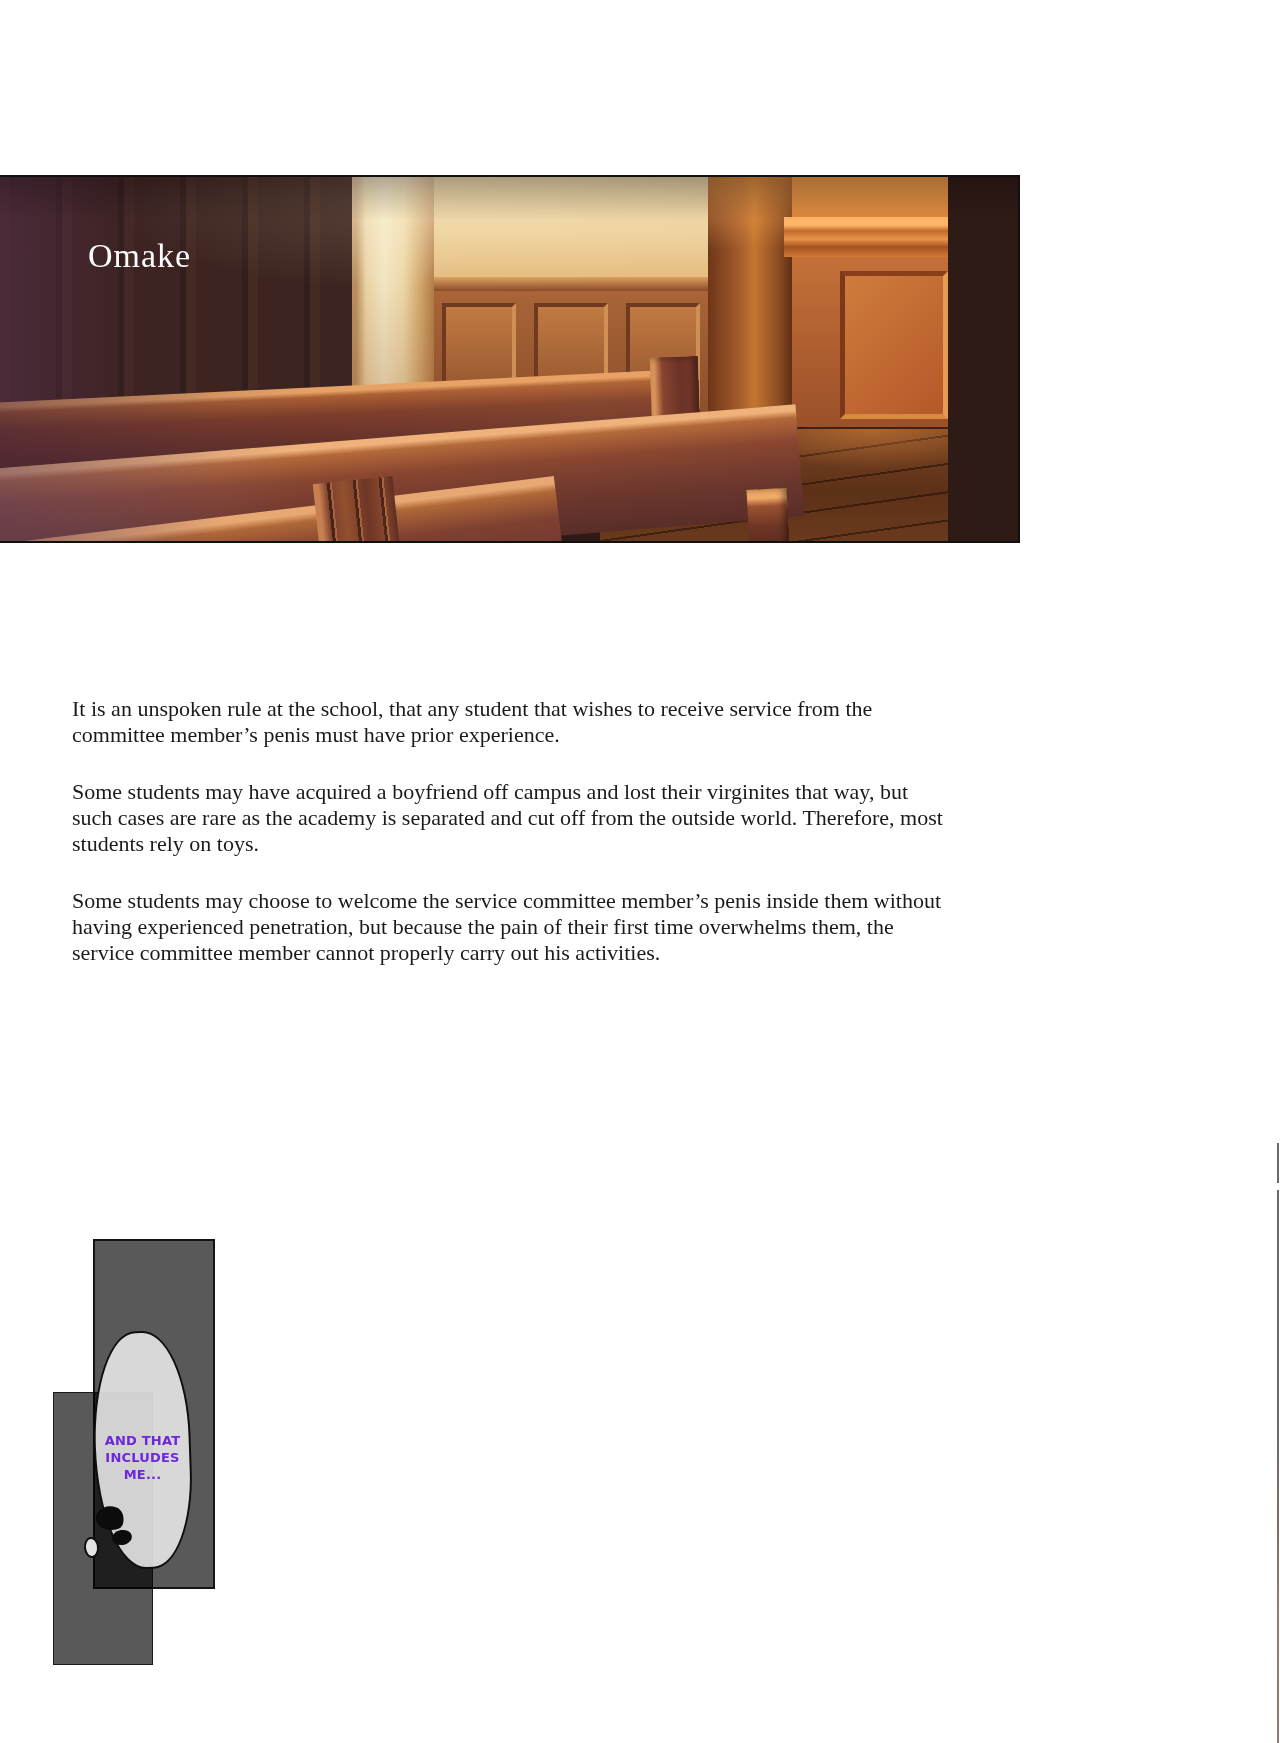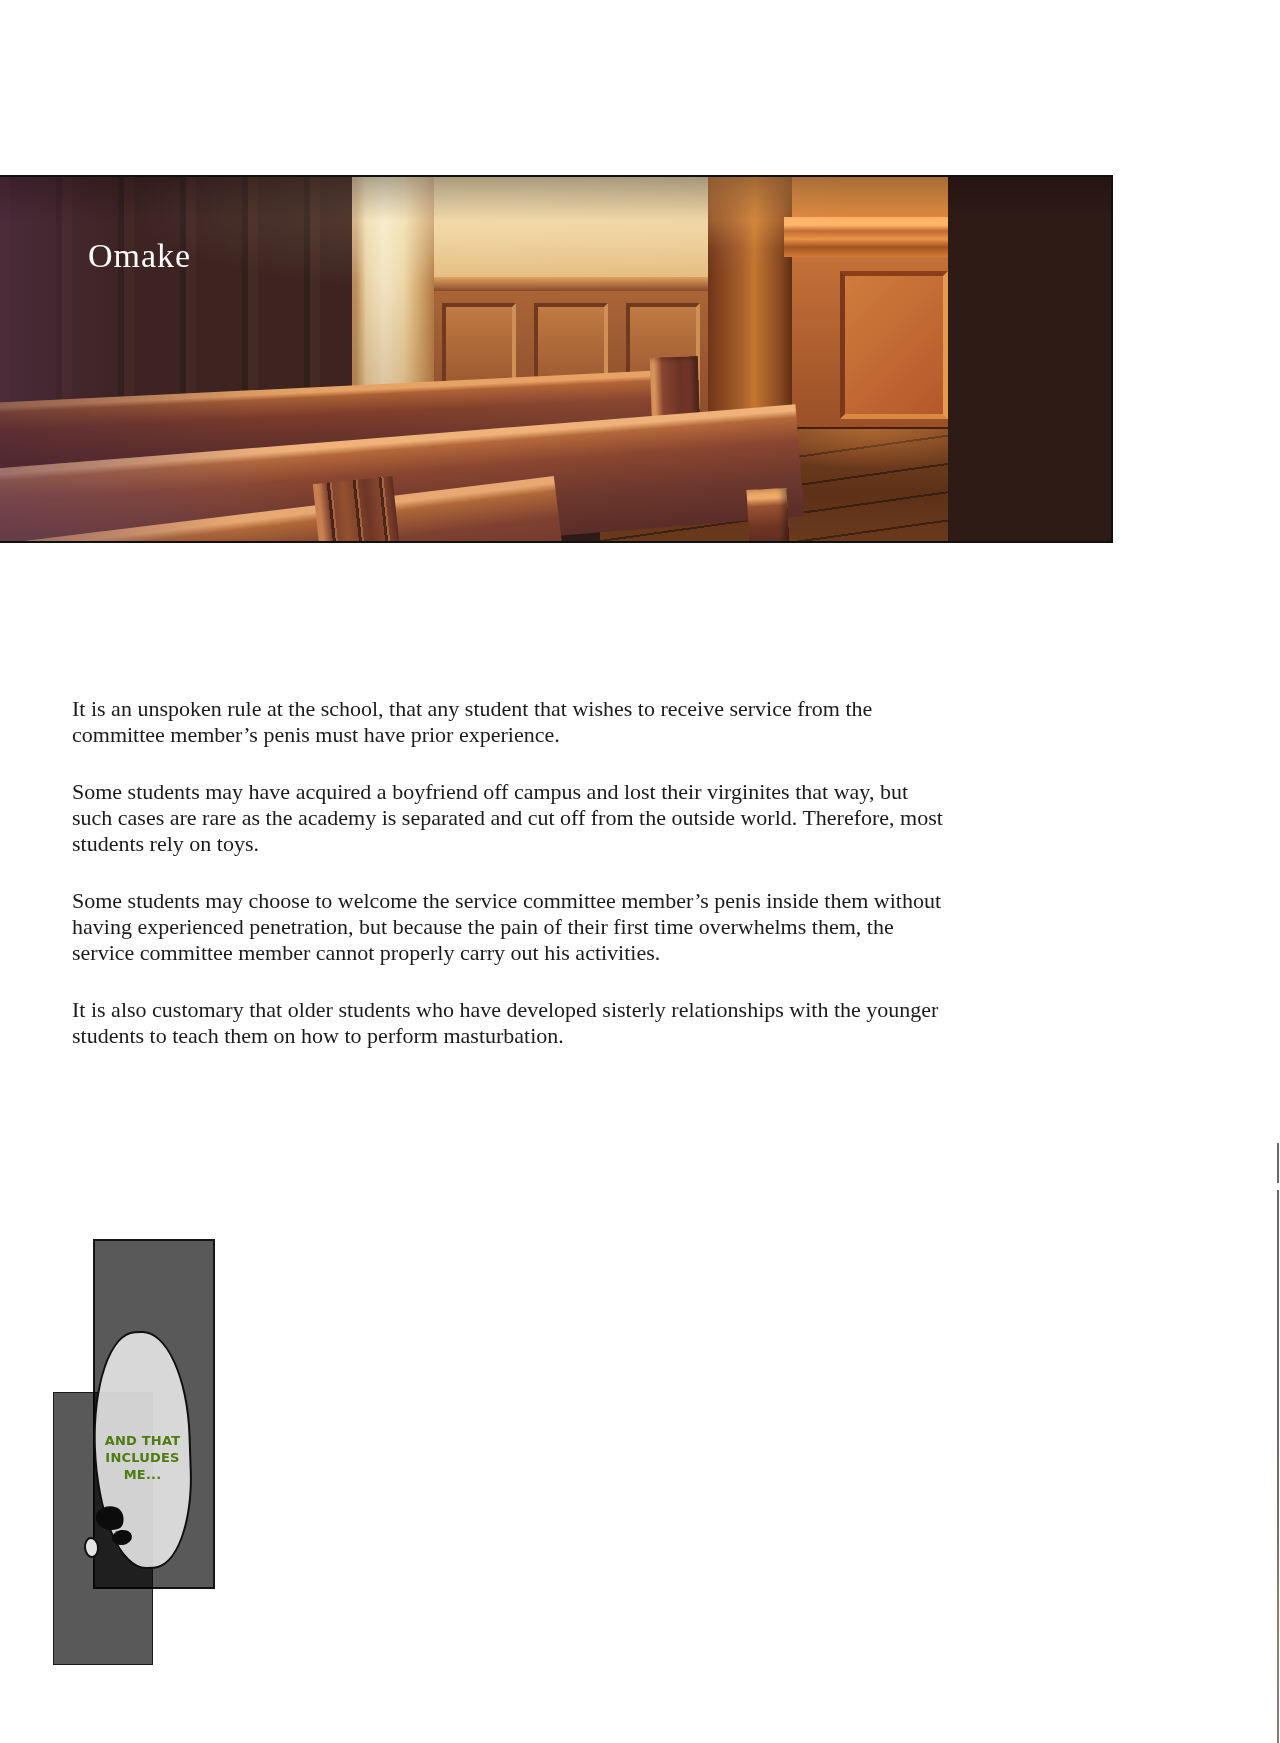--- a/index.html
+++ b/index.html
@@ -4,21 +4,21 @@
 <style>
   html,body{margin:0;padding:0;}
   body{
     width:1280px;height:1743px;position:relative;background:#ffffff;
     font-family:"Liberation Serif", serif;overflow:hidden;
   }
   .abs{position:absolute;}
 
   
   .illustration{
-    left:0;top:175px;width:1113px;height:368px;
+    left:0;top:175px;width:1020px;height:368px;
     background:#2f1b16;border:2px solid #101010;border-left:none;
     box-sizing:border-box;overflow:hidden;
   }
   .wall-left{left:0;top:0;width:358px;height:250px;
     background:
       linear-gradient(90deg, rgba(96,56,82,.50), rgba(96,56,82,0) 36%),
       repeating-linear-gradient(90deg,#452923 0 10px,#3d2420 10px 56px,#321e1b 56px 62px),
       linear-gradient(180deg,#2c1a17,#41261f);}
   .column-light{left:352px;top:0;width:82px;height:250px;
     background:
@@ -95,21 +95,21 @@
     background:rgba(229,229,229,0.9);border:2.5px solid #0f0f0f;
     border-radius:50% 50% 46% 54% / 52% 48% 44% 56%;transform:rotate(-2deg);box-sizing:border-box;}
   .bubble-blob1{left:96px;top:1506px;width:28px;height:24px;background:#0c0c0c;
     border-radius:60% 40% 55% 45%/55% 60% 40% 45%;transform:rotate(15deg);}
   .bubble-blob2{left:112px;top:1530px;width:20px;height:15px;background:#0c0c0c;
     border-radius:50%;transform:rotate(-10deg);}
   .bubble-tail{left:84px;top:1537px;width:15px;height:21px;background:#e3e3e3;
     border:2px solid #0f0f0f;border-radius:50%;transform:rotate(-6deg);box-sizing:border-box;}
   .bubble-text{left:94px;top:1433px;width:97px;text-align:center;
     font-family:"DejaVu Sans", sans-serif;font-weight:bold;font-size:13px;line-height:1.3;
-    letter-spacing:.2px;color:#4d7c0f;white-space:pre-line;}
+    letter-spacing:.2px;color:#6d28d9;white-space:pre-line;}
 
   
   .page-edge-line{left:1277px;top:1143px;width:2px;height:600px;
     background:linear-gradient(180deg,
       #6a6a6a 0 40px, rgba(255,255,255,0) 40px 47px,
       #6a6a6a 47px 260px, #7d6c63 380px, #9a7b6d 470px, #8a7a72 600px);}
 </style>
 </head>
 <body>
 
@@ -135,21 +135,20 @@
   <div class="abs pew pew3"></div>
   <div class="abs pew3-cap"></div>
   <div class="abs vignette"></div>
   <div class="abs omake-title">Omake</div>
 </div>
 
 <div class="abs content">
   <p>It is an unspoken rule at the school, that any student that wishes to receive service from the committee member’s penis must have prior experience.</p>
   <p>Some students may have acquired a boyfriend off campus and lost their virginites that way, but such cases are rare as the academy is separated and cut off from the outside world. Therefore, most students rely on toys.</p>
   <p>Some students may choose to welcome the service committee member’s penis inside them without having experienced penetration, but because the pain of their first time overwhelms them, the service committee member cannot properly carry out his activities.</p>
-  <p>It is also customary that older students who have developed sisterly relationships with the younger students to teach them on how to perform masturbation.</p>
 </div>
 
 <div class="abs panel-large"></div>
 <div class="abs panel-small"></div>
 <div class="abs bubble"></div>
 <div class="abs bubble-blob1"></div>
 <div class="abs bubble-blob2"></div>
 <div class="abs bubble-tail"></div>
 <div class="abs bubble-text">AND THAT
 INCLUDES

